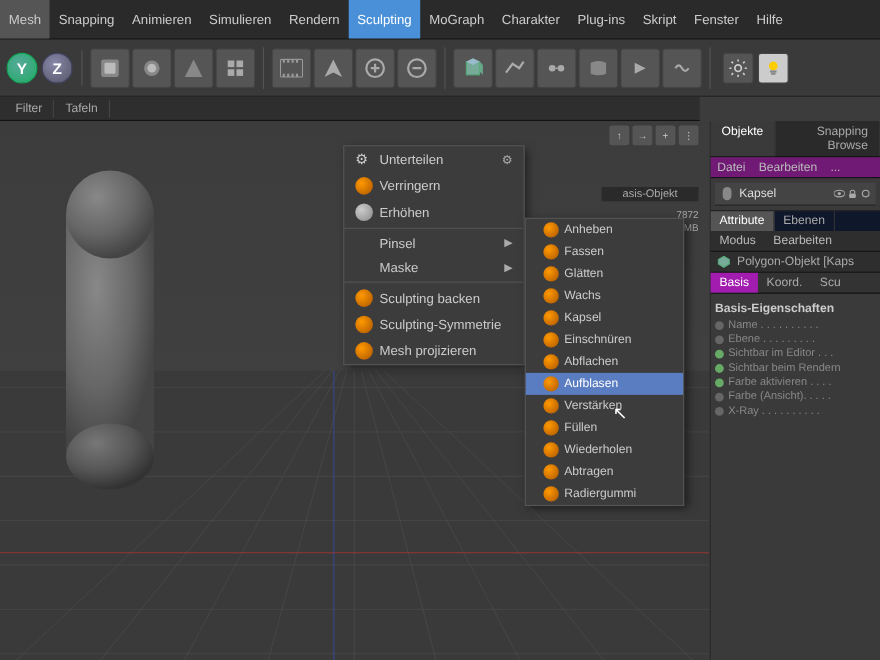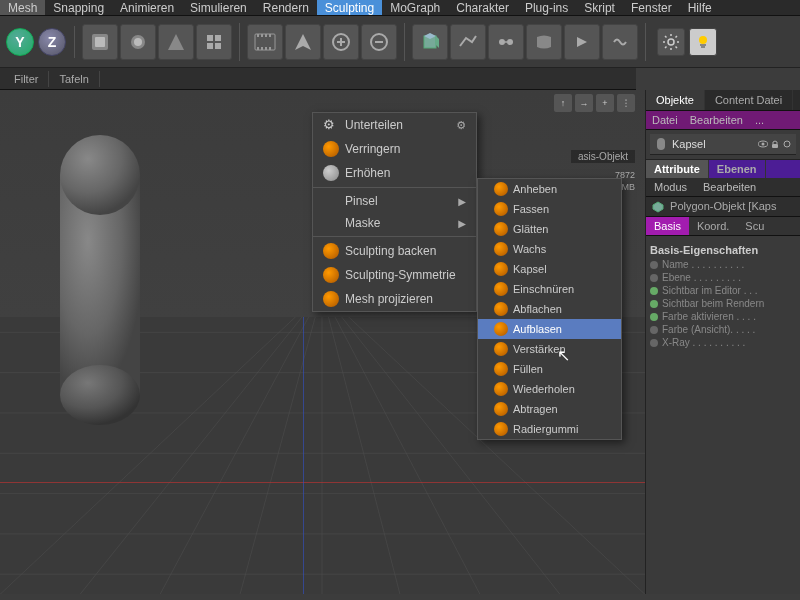--- a/index.html
+++ b/index.html
@@ -1,21 +1,21 @@
 <!DOCTYPE html>
 <html><head>
   <meta charset="utf-8">
   <style>
     * { margin: 0; padding: 0; box-sizing: border-box; }
     body { width: 800px; height: 600px; overflow: hidden; background: #3c3c3c; font-family: Arial, sans-serif; font-size: 12px; color: #ddd; }
 
     
     #menubar {
       width: 800px;
-      height: 16px;
+      height: 36px;
       background: #2a2a2a;
       display: flex;
       align-items: center;
       border-bottom: 1px solid #111;
     }
     .menu-item {
       padding: 2px 8px;
       color: #ccc;
       cursor: pointer;
       height: 100%;
@@ -128,22 +128,21 @@
       padding: 4px;
     }
 
     
     #attr-panel {
       border-top: 1px solid #222;
       flex: 1;
     }
     #attr-tabs {
       display: flex;
-      background: #4c1d95;
-      font-weight: bold;
+      background: #0f172a;
     }
     .attr-tab {
       padding: 3px 8px;
       cursor: pointer;
       color: #aaa;
       font-size: 11px;
       border-right: 1px solid #333;
     }
     .attr-tab.active {
       background: #555;
@@ -299,21 +298,21 @@
     }
 
     
     #basis-label {
       position: absolute;
       top: 60px;
       right: 10px;
       color: #aaa;
       font-size: 10px;
       background: rgba(0,0,0,0.3);
-      padding: 1px 7px;
+      padding: 1px 19px;
     }
     #mem-label {
       position: absolute;
       top: 80px;
       right: 10px;
       color: #aaa;
       font-size: 9px;
     }
     #mem-label2 {
       position: absolute;
@@ -705,21 +704,21 @@
       </div>
     </div>
 
     <div class="cursor-overlay">↖</div>
   </div>
 
   <div id="rightpanel">
 
     <div id="rp-tabs">
       <div class="rp-tab active">Objekte</div>
-      <div class="rp-tab">Content Datei</div>
+      <div class="rp-tab">Snapping Browse</div>
     </div>
 
     <div style="display:flex; background:#701a75; border-bottom:1px solid #111; font-size:11px;">
       <div style="padding:3px 6px; color:#bbb; cursor:pointer;">Datei</div>
       <div style="padding:3px 6px; color:#bbb; cursor:pointer;">Bearbeiten</div>
       <div style="padding:3px 6px; color:#bbb; cursor:pointer;">...</div>
     </div>
 
     <div id="objekte-area">
       <div id="capsule-row" style="display:flex; align-items:center; padding:3px 4px; background:#444;">

